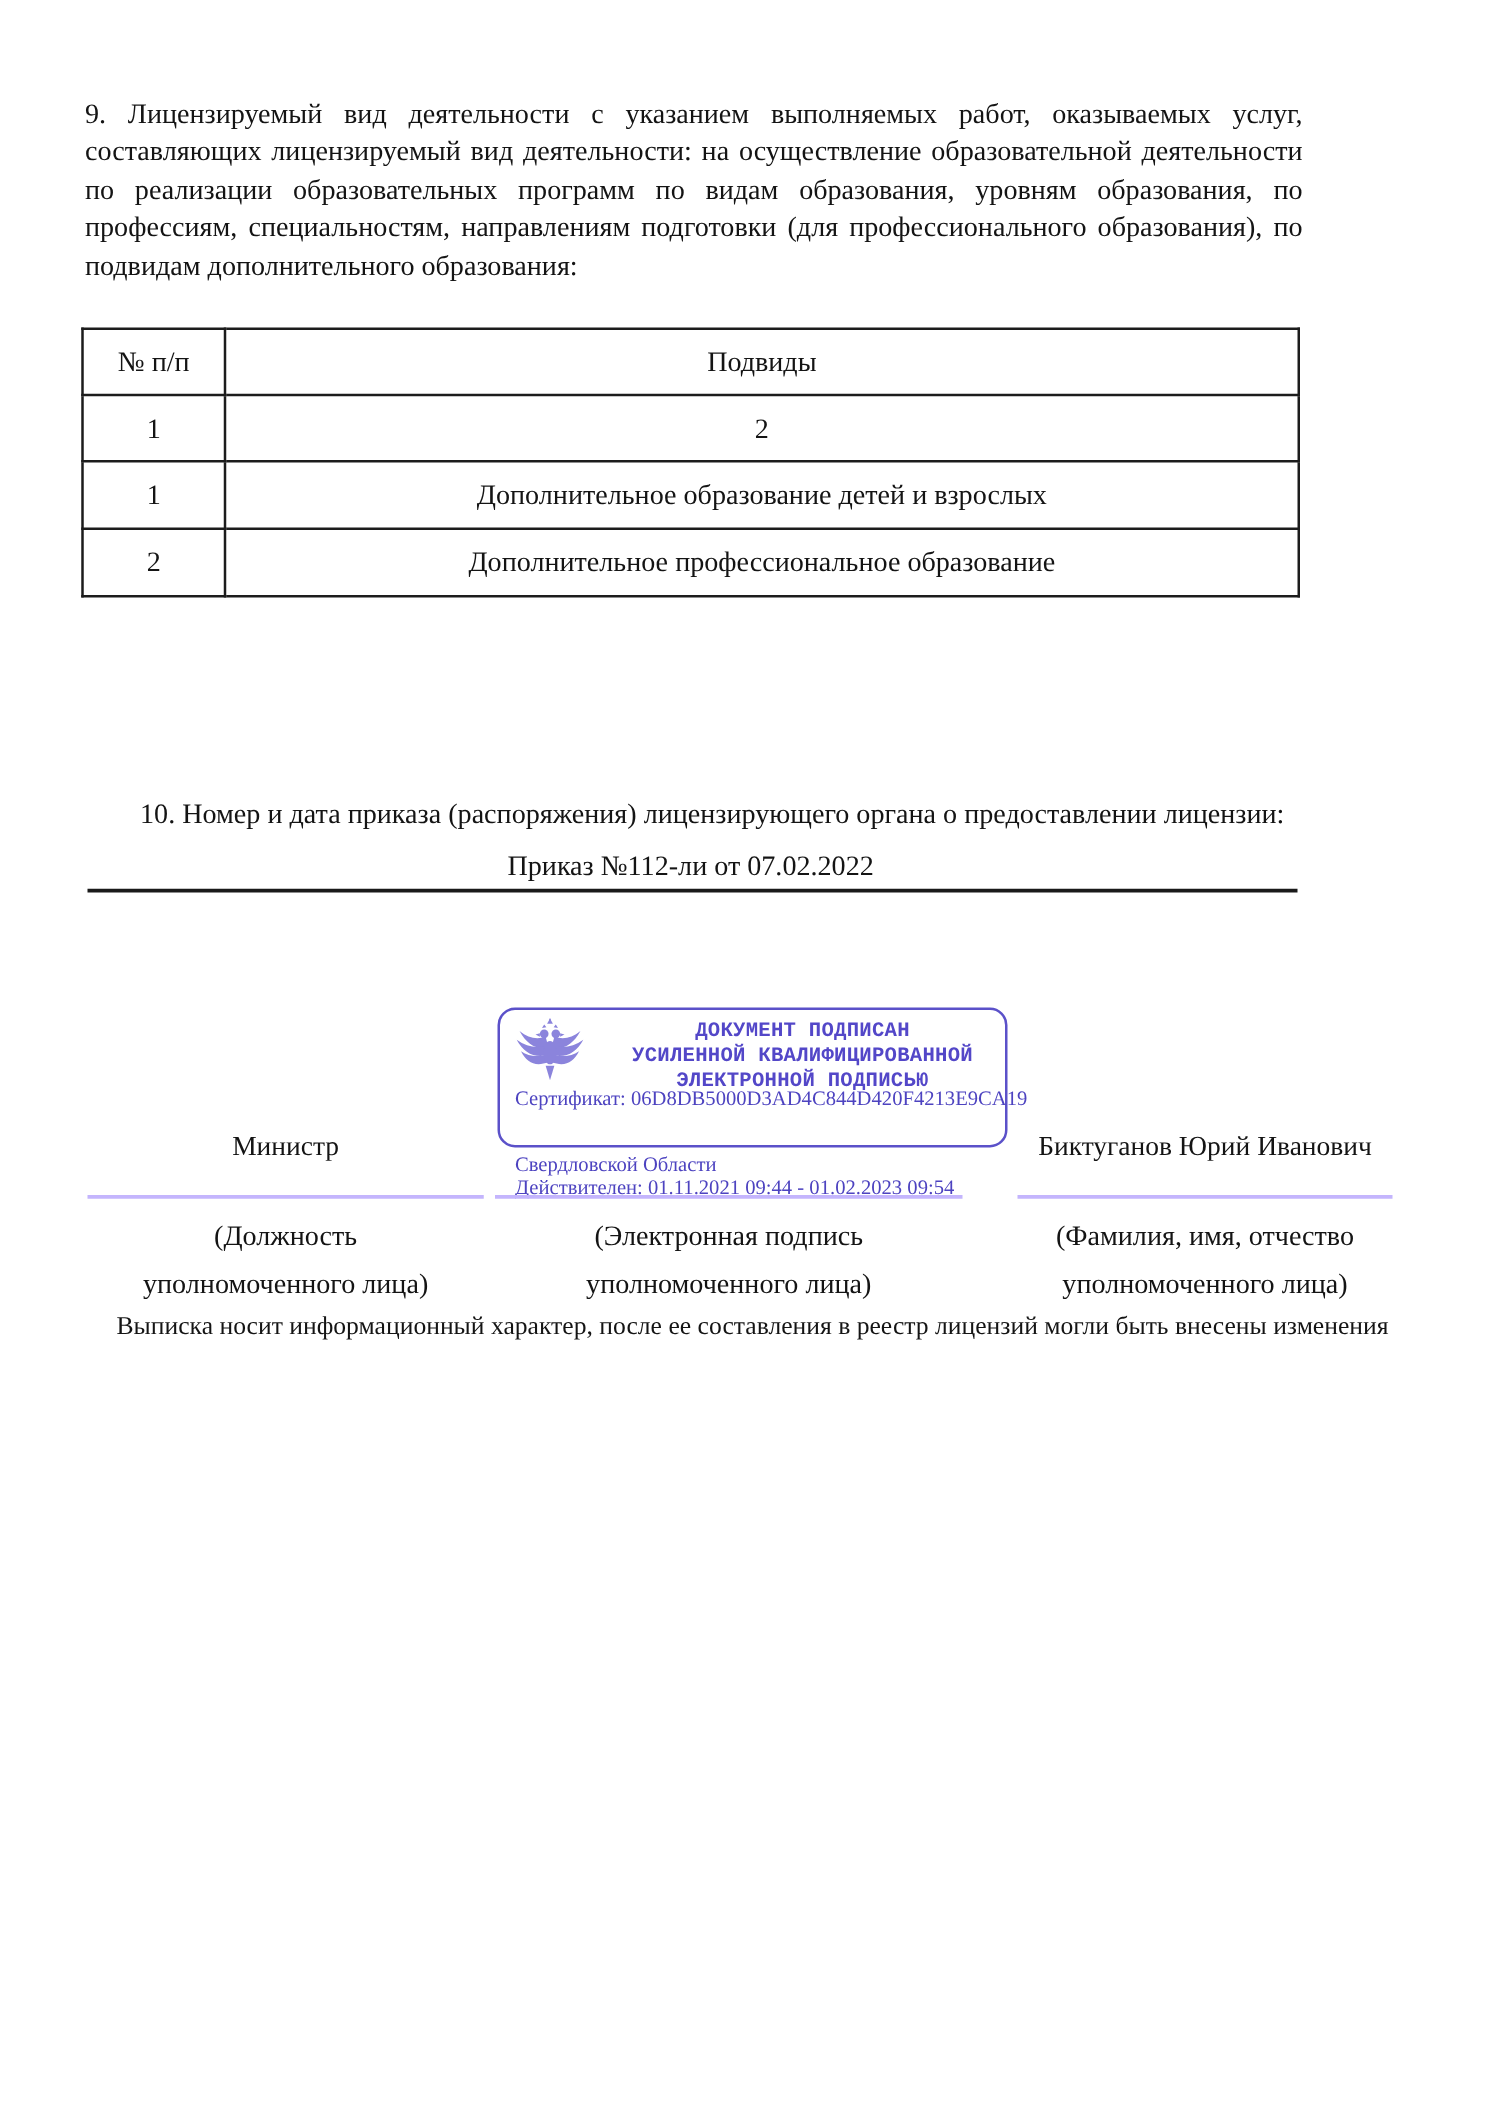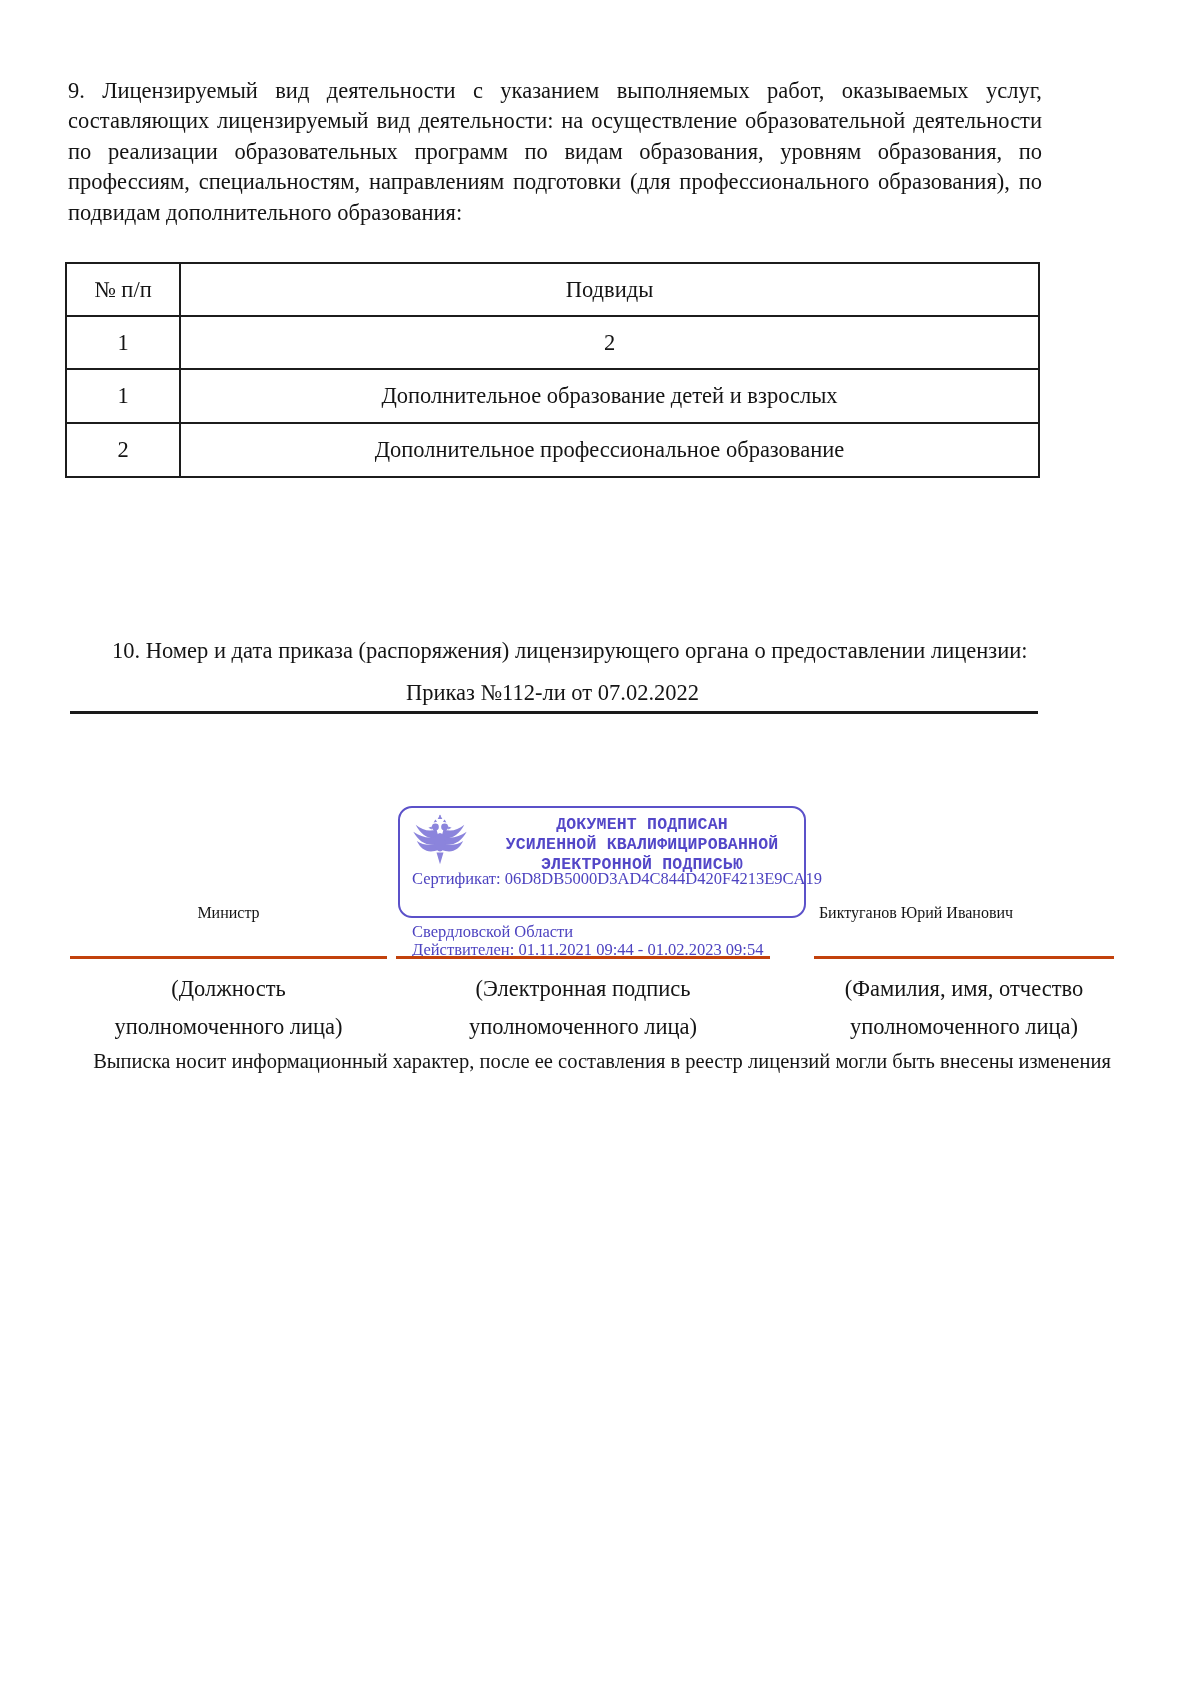--- a/index.html
+++ b/index.html
@@ -31,24 +31,24 @@
   .stamp-titles{position:absolute;left:78px;top:9px;width:332px;text-align:center;
     color:#5347c8;font-family:Liberation Mono, monospace;font-weight:bold;
     font-size:16.5px;line-height:20px;white-space:nowrap;letter-spacing:.2px;}
   .stamp-small{position:absolute;left:14px;white-space:nowrap;
     color:#4d43c0;font-size:16.5px;line-height:19px;}
   .st-cert{top:63px;}
   .st-owner{top:83px;}
   .st-region{top:116px;}
   .st-valid{top:134px;}
   
-  .signer{font-size:16px;text-align:center;white-space:nowrap;}
+  .signer{font-size:22px;text-align:center;white-space:nowrap;}
   .minister{left:70px;top:904px;width:317px;}
-  .fio{left:766px;top:904px;width:300px;}
-  .sig-col{top:956px;border-top:3px solid #c2410c;text-align:center;
+  .fio{left:814px;top:904px;width:300px;}
+  .sig-col{top:956px;border-top:3px solid #c4b5fd;text-align:center;
     font-size:22.5px;line-height:38px;padding-top:11px;}
   .sig-col .cap-l{display:block;}
   .col-a{left:70px;width:317px;}
   .col-b{left:396px;width:374px;}
   .col-c{left:814px;width:300px;}
   
   .footer-note{left:62px;top:1050px;width:1080px;text-align:center;font-size:20.5px;}
 </style>
 </head>
 <body>

